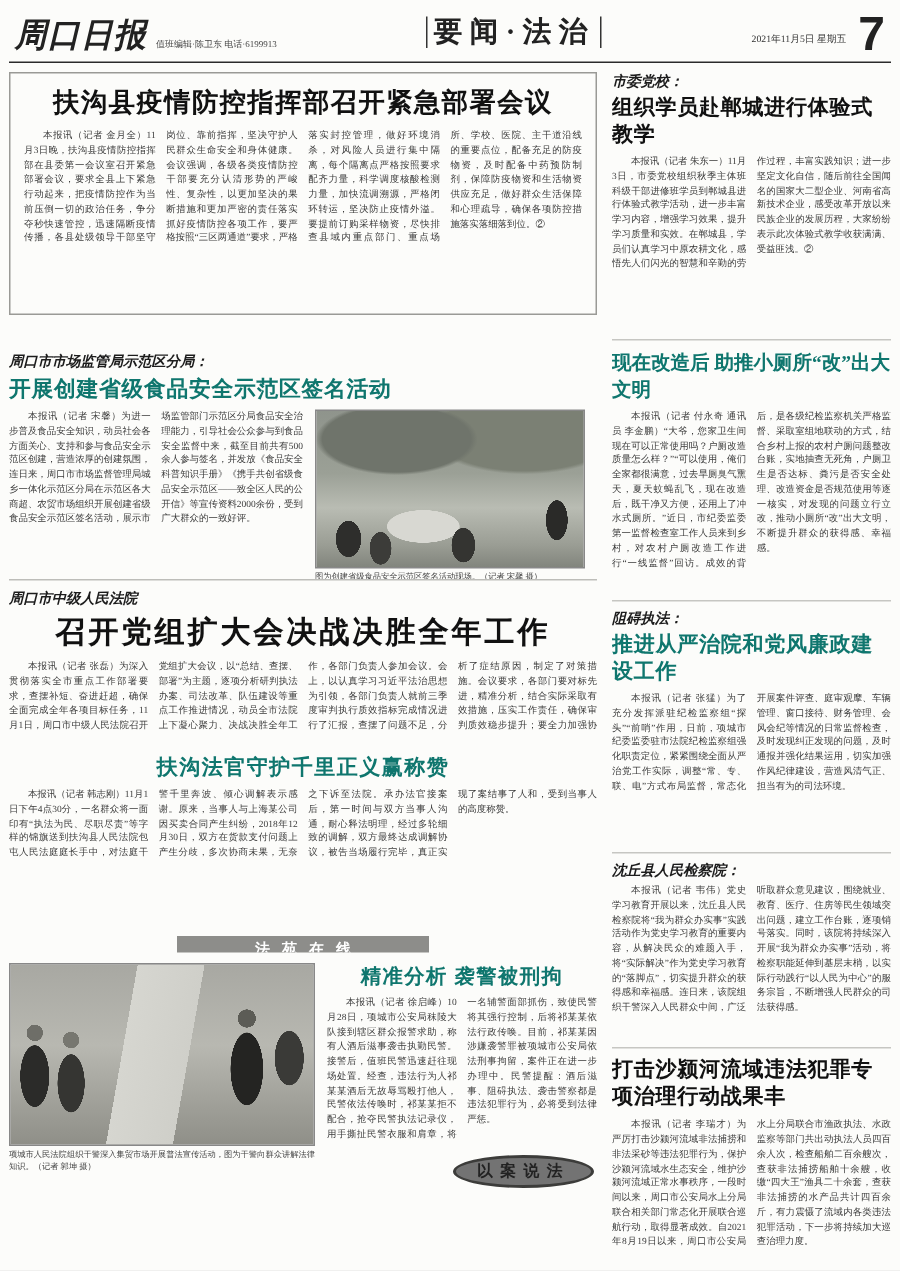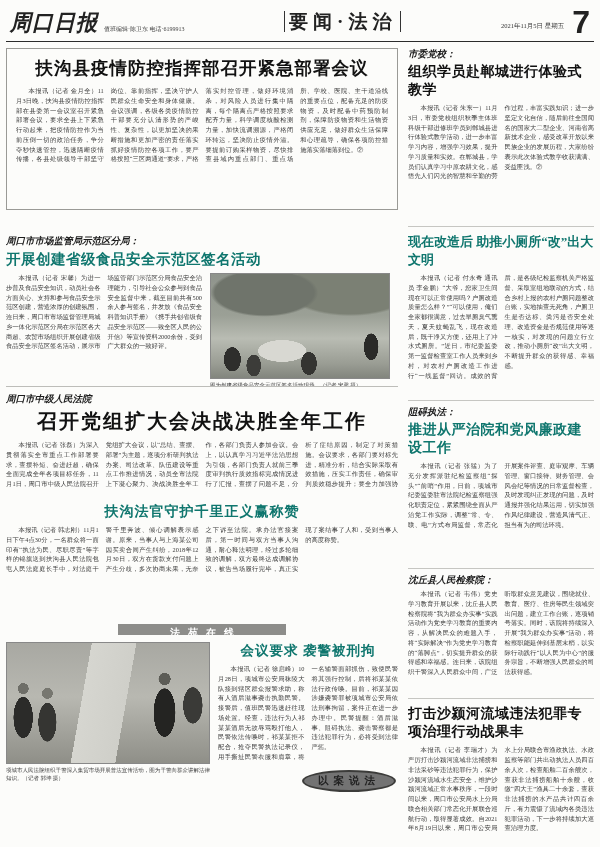--- a/index.html
+++ b/index.html
@@ -143,21 +143,21 @@
         <div class="bd2 body-sm cols-4">本报讯（记者 韩志刚）11月1日下午4点30分，一名群众将一面印有“执法为民、尽职尽责”等字样的锦旗送到扶沟县人民法院包屯人民法庭庭长手中，对法庭干警千里奔波、倾心调解表示感谢。原来，当事人与上海某公司因买卖合同产生纠纷，2018年12月30日，双方在货款支付问题上产生分歧，多次协商未果，无奈之下诉至法院。承办法官接案后，第一时间与双方当事人沟通，耐心释法明理，经过多轮细致的调解，双方最终达成调解协议，被告当场履行完毕，真正实现了案结事了人和，受到当事人的高度称赞。</div>
         <div class="badge-bar">法苑在线</div>
       </div>
 
       <div class="sec4">
         <div class="photo-wrap2">
           <div class="photo photo2"></div>
           <div class="photo-cap">项城市人民法院组织干警深入集贸市场开展普法宣传活动，图为干警向群众讲解法律知识。（记者 郭坤 摄）</div>
         </div>
         <div class="sec4-art">
-          <div class="hl h-sans">会议要求 袭警被刑拘</div>
+          <div class="hl h-sans">精准分析 袭警被刑拘</div>
           <div class="bd body-sm cols-2">本报讯（记者 徐启峰）10月28日，项城市公安局秣陵大队接到辖区群众报警求助，称有人酒后滋事袭击执勤民警。接警后，值班民警迅速赶往现场处置。经查，违法行为人祁某某酒后无故辱骂殴打他人，民警依法传唤时，祁某某拒不配合，抢夺民警执法记录仪，用手撕扯民警衣服和肩章，将一名辅警面部抓伤，致使民警将其强行控制，后将祁某某依法行政传唤。目前，祁某某因涉嫌袭警罪被项城市公安局依法刑事拘留，案件正在进一步办理中。民警提醒：酒后滋事、阻碍执法、袭击警察都是违法犯罪行为，必将受到法律严惩。</div>
           <div class="badge-oval">以案说法</div>
         </div>
       </div>
 
     </div>
 
     <div class="col-r">
 
       <div class="rsec r1">

